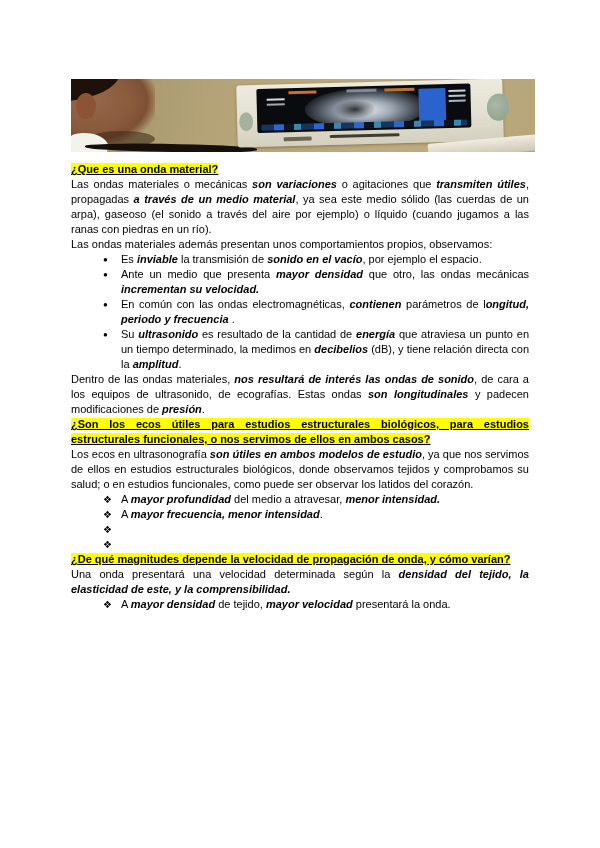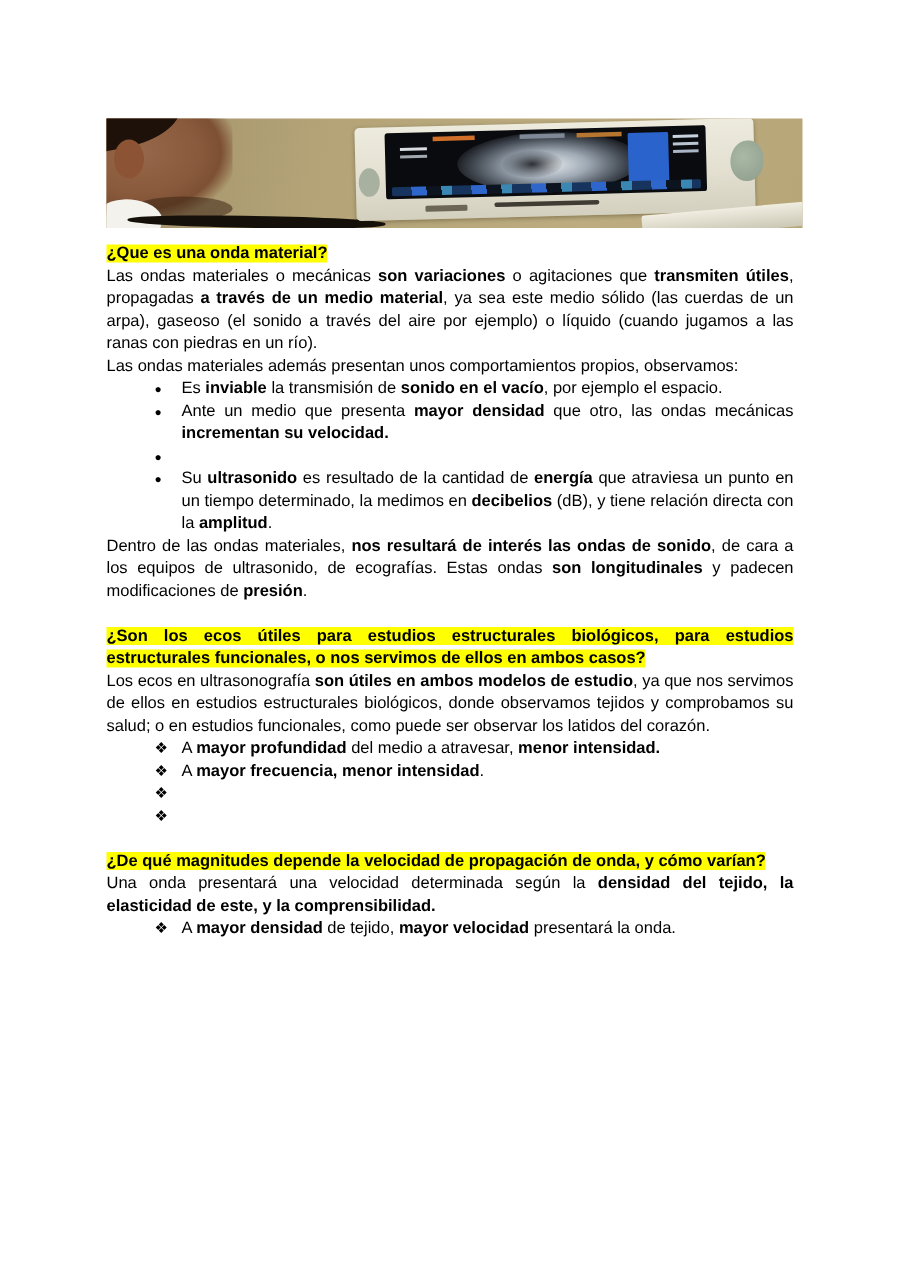--- a/index.html
+++ b/index.html
@@ -62,30 +62,30 @@
   .brand-logo { left: 46px; bottom: 5px; width: 28px; height: 4px; background: #6b6656; border-radius: 1px; }
   .speaker-slot { left: 92px; bottom: 7px; width: 70px; height: 3px; background: #3f3c33; border-radius: 2px; }
   .knob-left { left: 2px; top: 27px; width: 14px; height: 19px; background: #a8b0a0; border-radius: 50%; }
   .knob-right { right: -6px; top: 15px; width: 22px; height: 27px; background: radial-gradient(circle at 40% 40%, #aab8a6, #8e9c8b); border-radius: 55% 45% 50% 50%; }
 
   
   .content, .content p, .content li { font-size: 11px; line-height: 15px; }
   h1, h2, h3 { font-size: 11px; line-height: 15px; font-weight: bold; }
   .hl { background: #ffff00; }
   p { text-align: justify; }
-  h3.q { text-align: justify; }
-  .gap-top { margin-top: 15px; }
+  h3.q { text-align: justify; text-decoration: underline; }
+  .gap-top { }
   .mb { margin-bottom: 14px; }
   ul { list-style: none; }
   li { display: flex; padding-left: 32px; text-align: justify; }
   li .marker { width: 18px; flex: 0 0 18px; }
   li .li-text { flex: 1 1 auto; text-align: justify; }
   ul.disc .marker { font-size: 8px; line-height: 15px; }
   ul.diamond .marker { font-size: 10px; line-height: 15px; }
-  b { font-weight: bold; }
+  b { font-weight: bold; font-style: italic; }
 </style>
 </head>
 <body>
 
 <div class="page">
   <div class="content">
 
     <div class="photo">
       <div class="face"></div>
       <div class="hair"></div>
@@ -121,20 +121,21 @@
       <li>
           <span class="marker">●</span>
           <span class="li-text"><span>Es </span><b>inviable</b><span> la transmisión de </span><b>sonido en el vacío</b><span>, por ejemplo el espacio.</span></span>
         </li>
       <li>
           <span class="marker">●</span>
           <span class="li-text"><span>Ante un medio que presenta </span><b>mayor densidad</b><span> que otro, las ondas mecánicas </span><b>incrementan su velocidad.</b></span>
         </li>
       <li>
           <span class="marker">●</span>
+          <span class="li-text"><span>En común con las ondas electromagnéticas, </span><b>contienen</b><span> parámetros de l</span><b>ongitud, periodo y frecuencia</b><span> .</span></span>
         </li>
       <li>
           <span class="marker">●</span>
           <span class="li-text"><span>Su </span><b>ultrasonido</b><span> es resultado de la cantidad de </span><b>energía</b><span> que atraviesa un punto en un tiempo determinado, la medimos en </span><b>decibelios</b><span> (dB), y tiene relación directa con la </span><b>amplitud</b><span>.</span></span>
         </li>
     </ul>
     <p><span>Dentro de las ondas materiales, </span><b>nos resultará de interés las ondas de sonido</b><span>, de cara a los equipos de ultrasonido, de ecografías. Estas ondas </span><b>son longitudinales</b><span> y padecen modificaciones de </span><b>presión</b><span>.</span></p>
 
     <h3 class="q gap-top"><span class="hl">¿Son los ecos útiles para estudios estructurales biológicos, para estudios estructurales funcionales, o nos servimos de ellos en ambos casos?</span></h3>
     <p><span>Los ecos  en ultrasonografía </span><b>son útiles en ambos modelos de estudio</b><span>, ya que nos servimos de ellos en estudios estructurales biológicos, donde observamos tejidos y comprobamos su salud; o en estudios funcionales, como puede ser observar los latidos del corazón.</span></p>

